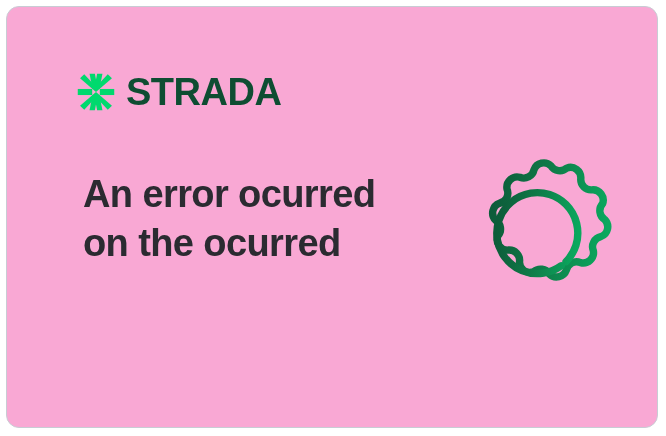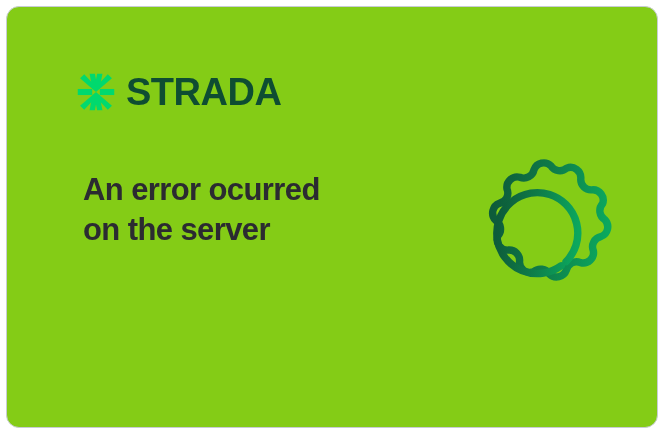--- a/index.html
+++ b/index.html
@@ -22,21 +22,21 @@
   }
 
   
   .card {
     position: absolute;
     left: 6px;
     top: 6px;
     width: 652px;
     height: 422px;
     box-sizing: border-box;
-    background: #84cc16;
+    background: #f9a8d4;
     border: 1px solid #c8ccd4;
     border-radius: 13px;
   }
 
   
   .brand {
     position: absolute;
     left: 70px;
     top: 66px;
     display: flex;
@@ -59,21 +59,21 @@
     white-space: nowrap;
   }
 
   
   .message {
     position: absolute;
     left: 76px;
     top: 163px;
     width: 300px;
     font-family: "Liberation Sans", sans-serif;
-    font-size: 31px;
+    font-size: 38px;
     font-weight: bold;
     line-height: 1.28;
     letter-spacing: -0.6px;
     color: #2b2b31;
   }
 
   
   .gear-wrap {
     position: absolute;
     left: 448px;
@@ -114,21 +114,21 @@
             <polygon points="92,86 81,97 50,64 50,50"></polygon>
           </g>
         </svg>
       </span>
 
       <span class="brand-word">STRADA</span>
     </div>
 
     <div class="message">
       <div>An error ocurred</div>
-      <div>on the server</div>
+      <div>on the ocurred</div>
     </div>
 
     <div class="gear-wrap">
       <svg viewBox="0 0 160 164" xmlns="http://www.w3.org/2000/svg" aria-hidden="true">
         <defs>
           <linearGradient id="gearGrad" x1="0" y1="0.45" x2="1" y2="0.55">
             <stop offset="0%" stop-color="#0d5c3a"></stop>
             <stop offset="45%" stop-color="#0f7a48"></stop>
             <stop offset="100%" stop-color="#0ba85e"></stop>
           </linearGradient>

